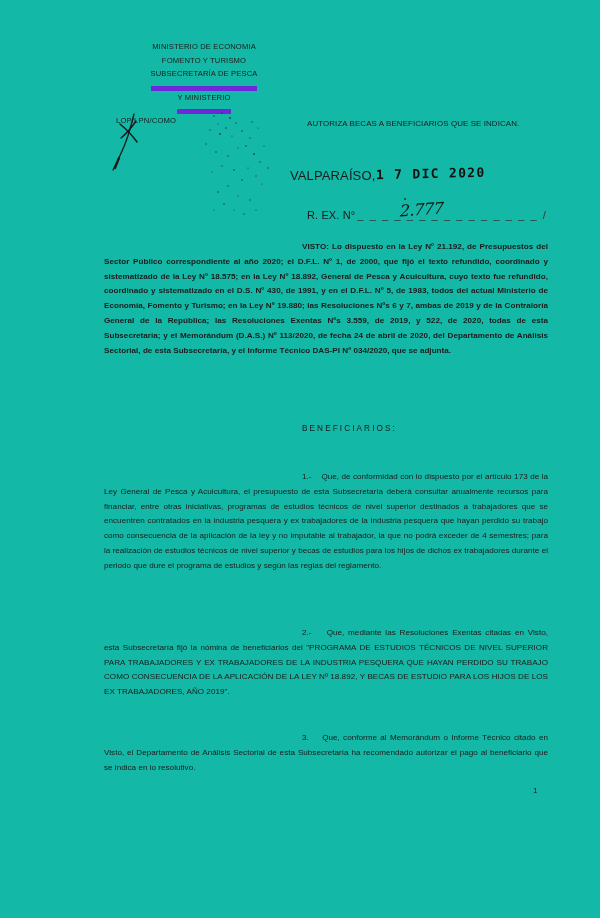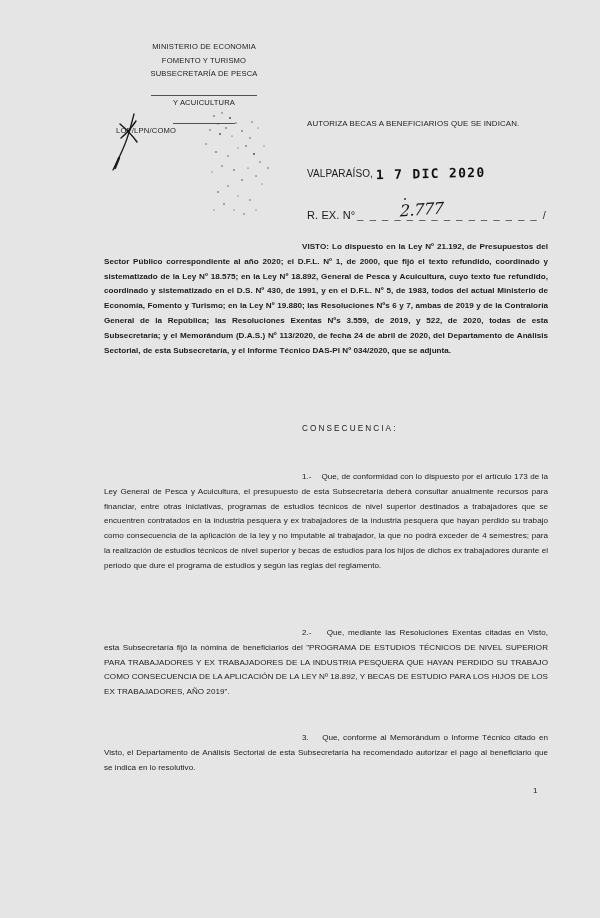--- a/index.html
+++ b/index.html
@@ -14,43 +14,43 @@
     font-family: "Liberation Sans", sans-serif;
     color: #1a1a1a;
     overflow: hidden;
   }
 
   .page {
     position: absolute;
     left: 0; top: 0;
     width: 600px;
     height: 918px;
-    background: #e5e5e5;
+    background: #14b8a6;
   }
 
   
   .letterhead {
     position: absolute;
     left: 104px;
     top: 40px;
     width: 200px;
     text-align: center;
     font-size: 7.6px;
     line-height: 13.6px;
     letter-spacing: 0.15px;
     color: #1b1b1b;
   }
   .letterhead .lh-line {
     display: block;
     white-space: nowrap;
   }
   .letterhead .lh-underline {
     display: inline-block;
-    border-bottom: 1px solid #6d28d9;
-    padding-bottom: 14px;
+    border-bottom: 5px solid #6d28d9;
+    padding-bottom: 5px;
   }
   .letterhead .lh-code {
     display: block;
     text-align: left;
     padding-left: 12px;
     font-size: 7.6px;
     letter-spacing: 0.2px;
   }
 
   
@@ -82,23 +82,23 @@
     top: 119px;
     font-size: 7.9px;
     letter-spacing: 0.12px;
     white-space: nowrap;
     color: #1b1b1b;
   }
 
   
   .place {
     position: absolute;
-    left: 307px;
+    left: 290px;
     top: 168px;
-    font-size: 10px;
+    font-size: 13px;
     letter-spacing: 0.12px;
     color: #1b1b1b;
   }
 
   
   .date-stamp {
     position: absolute;
     left: 376px;
     top: 166px;
     font-family: "DejaVu Sans Mono", monospace;
@@ -194,21 +194,21 @@
 </style>
 </head>
 <body>
 
 <div class="page">
 
   <div class="letterhead">
     <span class="lh-line">MINISTERIO DE ECONOMIA</span>
     <span class="lh-line">FOMENTO Y TURISMO</span>
     <span class="lh-line"><span class="lh-underline">SUBSECRETARÍA DE PESCA</span></span>
-    <span class="lh-line"><span class="lh-underline">Y ACUICULTURA</span></span>
+    <span class="lh-line"><span class="lh-underline">Y MINISTERIO</span></span>
     <span class="lh-code">LOP/LPN/COMO</span>
   </div>
 
   <div class="sig-mark">
     <svg width="60" height="62" viewBox="0 0 60 62" xmlns="http://www.w3.org/2000/svg">
       <path d="M22 2 C20 10, 17 22, 13 32 C9 42, 5 50, 1 58" stroke="#1a1a1a" stroke-width="1.3" fill="none" stroke-linecap="round"></path>
       <path d="M8 12 C14 17, 20 23, 25 30" stroke="#1a1a1a" stroke-width="1.5" fill="none" stroke-linecap="round"></path>
       <path d="M24 9 C20 15, 15 21, 9 26" stroke="#1a1a1a" stroke-width="1.4" fill="none" stroke-linecap="round"></path>
       <path d="M3 56 L7 46" stroke="#1a1a1a" stroke-width="2.2" fill="none" stroke-linecap="round"></path>
     </svg>
@@ -268,21 +268,21 @@
   <div class="resnum">
     <span>R. EX. N°</span><span class="dots">_ _ _ _ _ _ _ _ _ _ _ _ _ _ _ /</span>
   </div>
   <div class="resnum-dot"></div>
   <div class="resnum-hand">2.777</div>
 
   <div class="body-block p-visto">
     <span class="lead-in"></span><b>VISTO:</b> <span>Lo dispuesto en la Ley Nº 21.192, de Presupuestos del Sector Público correspondiente al año 2020; el D.F.L. Nº 1, de 2000, que fijó el texto refundido, coordinado y sistematizado de la Ley Nº 18.575; en la Ley Nº 18.892, General de Pesca y Acuicultura, cuyo texto fue refundido, coordinado y sistematizado en el D.S. Nº 430, de 1991, y en el D.F.L. Nº 5, de 1983, todos del actual Ministerio de Economía, Fomento y Turismo; en la Ley Nº 19.880; las Resoluciones Nºs 6 y 7, ambas de 2019 y de la Contraloría General de la República; las Resoluciones Exentas Nºs 3.559, de 2019, y 522, de 2020, todas de esta Subsecretaría; y el Memorándum (D.A.S.) Nº 113/2020, de fecha 24 de abril de 2020, del Departamento de Análisis Sectorial, de esta Subsecretaría, y el Informe Técnico DAS-PI Nº 034/2020, que se adjunta.</span>
   </div>
 
-  <div class="considerando">CONSECUENCIA:</div>
+  <div class="considerando">BENEFICIARIOS:</div>
 
   <div class="body-block p-c1">
     <span class="lead-num"></span><span>1.-</span>&nbsp;&nbsp;&nbsp;&nbsp;<span>Que, de conformidad con lo dispuesto por el artículo 173 de la Ley General de Pesca y Acuicultura, el presupuesto de esta Subsecretaría deberá consultar anualmente recursos para financiar, entre otras iniciativas, programas de estudios técnicos de nivel superior destinados a trabajadores que se encuentren contratados en la industria pesquera y ex trabajadores de la industria pesquera que hayan perdido su trabajo como consecuencia de la aplicación de la ley y no imputable al trabajador, la que no podrá exceder de 4 semestres; para la realización de estudios técnicos de nivel superior y becas de estudios para los hijos de dichos ex trabajadores durante el periodo que dure el programa de estudios y según las reglas del reglamento.</span>
   </div>
 
   <div class="body-block p-c2">
     <span class="lead-num"></span><span>2.-</span>&nbsp;&nbsp;&nbsp;&nbsp;<span>Que, mediante las Resoluciones Exentas citadas en Visto, esta Subsecretaría fijó la nómina de beneficiarios del "PROGRAMA DE ESTUDIOS TÉCNICOS DE NIVEL SUPERIOR PARA TRABAJADORES Y EX TRABAJADORES DE LA INDUSTRIA PESQUERA QUE HAYAN PERDIDO SU TRABAJO COMO CONSECUENCIA DE LA APLICACIÓN DE LA LEY Nº 18.892, Y BECAS DE ESTUDIO PARA LOS HIJOS DE LOS EX TRABAJADORES, AÑO 2019".</span>
   </div>
 
   <div class="body-block p-c3">

